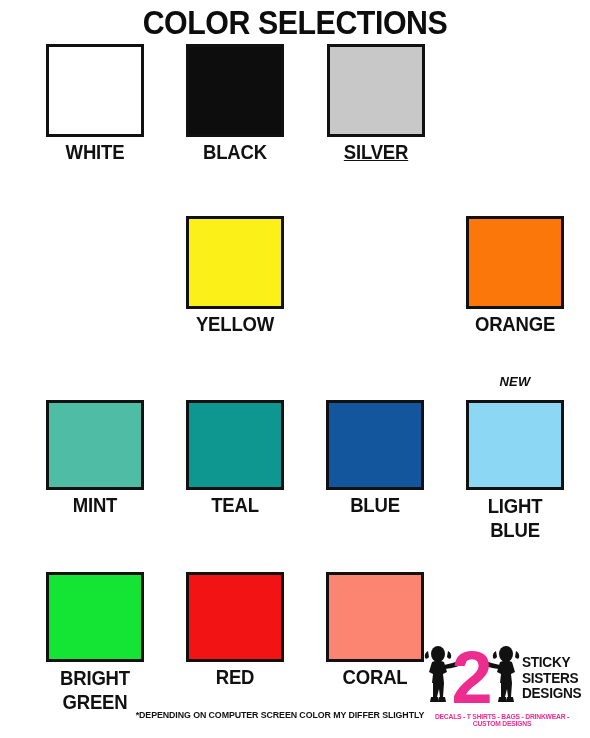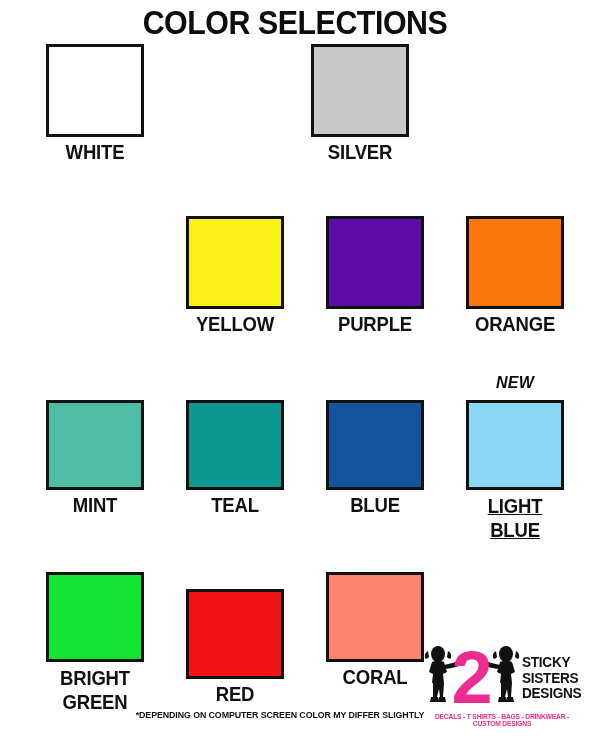--- a/index.html
+++ b/index.html
@@ -45,21 +45,21 @@
     margin-top:5px;
     color:#111111;
     transform:scaleX(0.95);
   }
   .label.two-line{line-height:24px;margin-top:4px;}
 
   .new-badge{
     position:absolute;
     width:140px;
     text-align:center;
-    font-size:16px;
+    font-size:13px;
     font-style:italic;
     font-weight:bold;
     color:#0d0d0d;
     letter-spacing:0.2px;
   }
 
   .disclaimer{
     position:absolute;
     left:0;width:560px;
     top:709px;
@@ -98,38 +98,38 @@
 
   <div class="title">COLOR SELECTIONS</div>
 
   <div class="grid">
       <div class="cell" style="left: 25px; top: 44px;">
         <div class="swatch-wrap">
           <div class="swatch row1" style="background: rgb(255, 255, 255); border-color: rgb(17, 17, 17);"></div>
         </div>
         <div class="label">WHITE</div>
       </div>
-      <div class="cell" style="left: 290px; top: 44px;">
+      <div class="cell" style="left: 165px; top: 44px;">
+        <div class="swatch-wrap">
+          <div class="swatch row1" style="background: rgb(13, 13, 13); border-color: rgb(17, 17, 17);"></div>
+        </div>
+        <div class="label">BLACK</div>
+      </div>
+      <div class="cell" style="left: 306px; top: 44px; text-decoration: underline;">
         <div class="swatch-wrap">
           <div class="swatch row1" style="background: rgb(200, 200, 200); border-color: rgb(17, 17, 17);"></div>
         </div>
         <div class="label">SILVER</div>
       </div>
       <div class="cell" style="left: 165px; top: 216px;">
         <div class="swatch-wrap">
           <div class="swatch row2" style="background: rgb(251, 240, 24); border-color: rgb(17, 17, 17);"></div>
         </div>
         <div class="label">YELLOW</div>
       </div>
-      <div class="cell" style="left: 305px; top: 216px;">
-        <div class="swatch-wrap">
-          <div class="swatch row2" style="background: rgb(91, 13, 165); border-color: rgb(17, 17, 17);"></div>
-        </div>
-        <div class="label">PURPLE</div>
-      </div>
       <div class="cell" style="left: 25px; top: 400px;">
         <div class="swatch-wrap">
           <div class="swatch row3" style="background: rgb(79, 188, 166); border-color: rgb(17, 17, 17);"></div>
         </div>
         <div class="label">MINT</div>
       </div>
       <div class="cell" style="left: 445px; top: 216px;">
         <div class="swatch-wrap">
           <div class="swatch row2" style="background: rgb(251, 119, 9); border-color: rgb(17, 17, 17);"></div>
         </div>
@@ -141,39 +141,39 @@
         </div>
         <div class="label">TEAL</div>
       </div>
       <div class="cell" style="left: 305px; top: 400px;">
         <div class="swatch-wrap">
           <div class="swatch row3" style="background: rgb(20, 86, 158); border-color: rgb(17, 17, 17);"></div>
         </div>
         <div class="label">BLUE</div>
       </div>
       <div class="new-badge" style="left: 445px; top: 374px;">NEW</div>
-      <div class="cell" style="left: 445px; top: 400px; text-decoration: underline;">
+      <div class="cell" style="left: 445px; top: 400px;">
         <div class="swatch-wrap">
           <div class="swatch row3" style="background: rgb(140, 216, 244); border-color: rgb(17, 17, 17);"></div>
         </div>
         <div class="label two-line">
           <div>LIGHT</div>
           <div>BLUE</div>
         </div>
       </div>
       <div class="cell" style="left: 25px; top: 572px;">
         <div class="swatch-wrap">
           <div class="swatch row4" style="background: rgb(20, 229, 53); border-color: rgb(17, 17, 17);"></div>
         </div>
         <div class="label two-line">
           <div>BRIGHT</div>
           <div>GREEN</div>
         </div>
       </div>
-      <div class="cell" style="left: 165px; top: 589px;">
+      <div class="cell" style="left: 165px; top: 572px;">
         <div class="swatch-wrap">
           <div class="swatch row4" style="background: rgb(242, 20, 20); border-color: rgb(17, 17, 17);"></div>
         </div>
         <div class="label">RED</div>
       </div>
       <div class="cell" style="left: 305px; top: 572px;">
         <div class="swatch-wrap">
           <div class="swatch row4" style="background: rgb(251, 133, 112); border-color: rgb(17, 17, 17);"></div>
         </div>
         <div class="label">CORAL</div>

